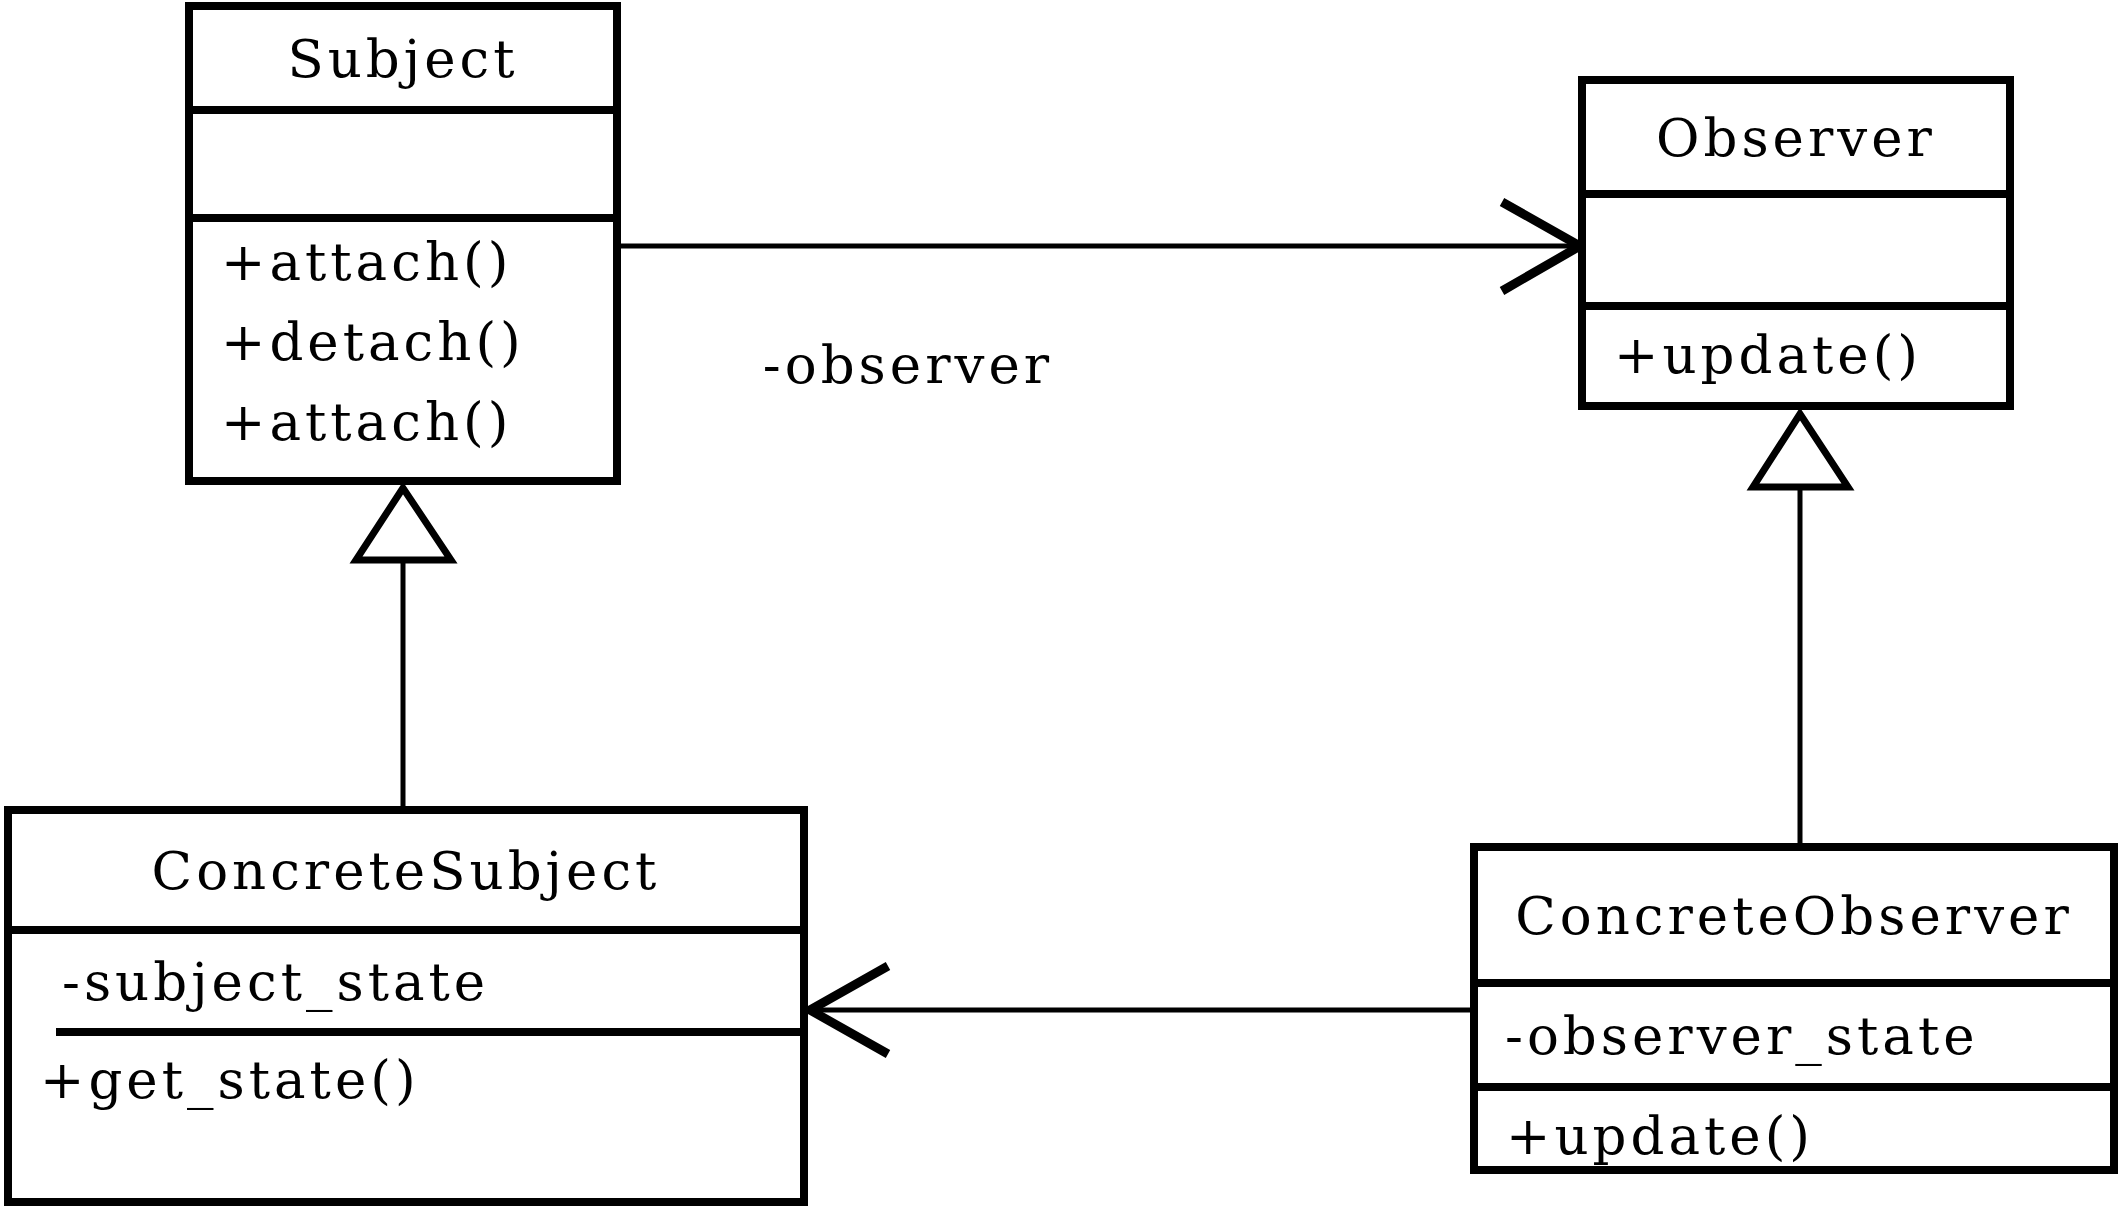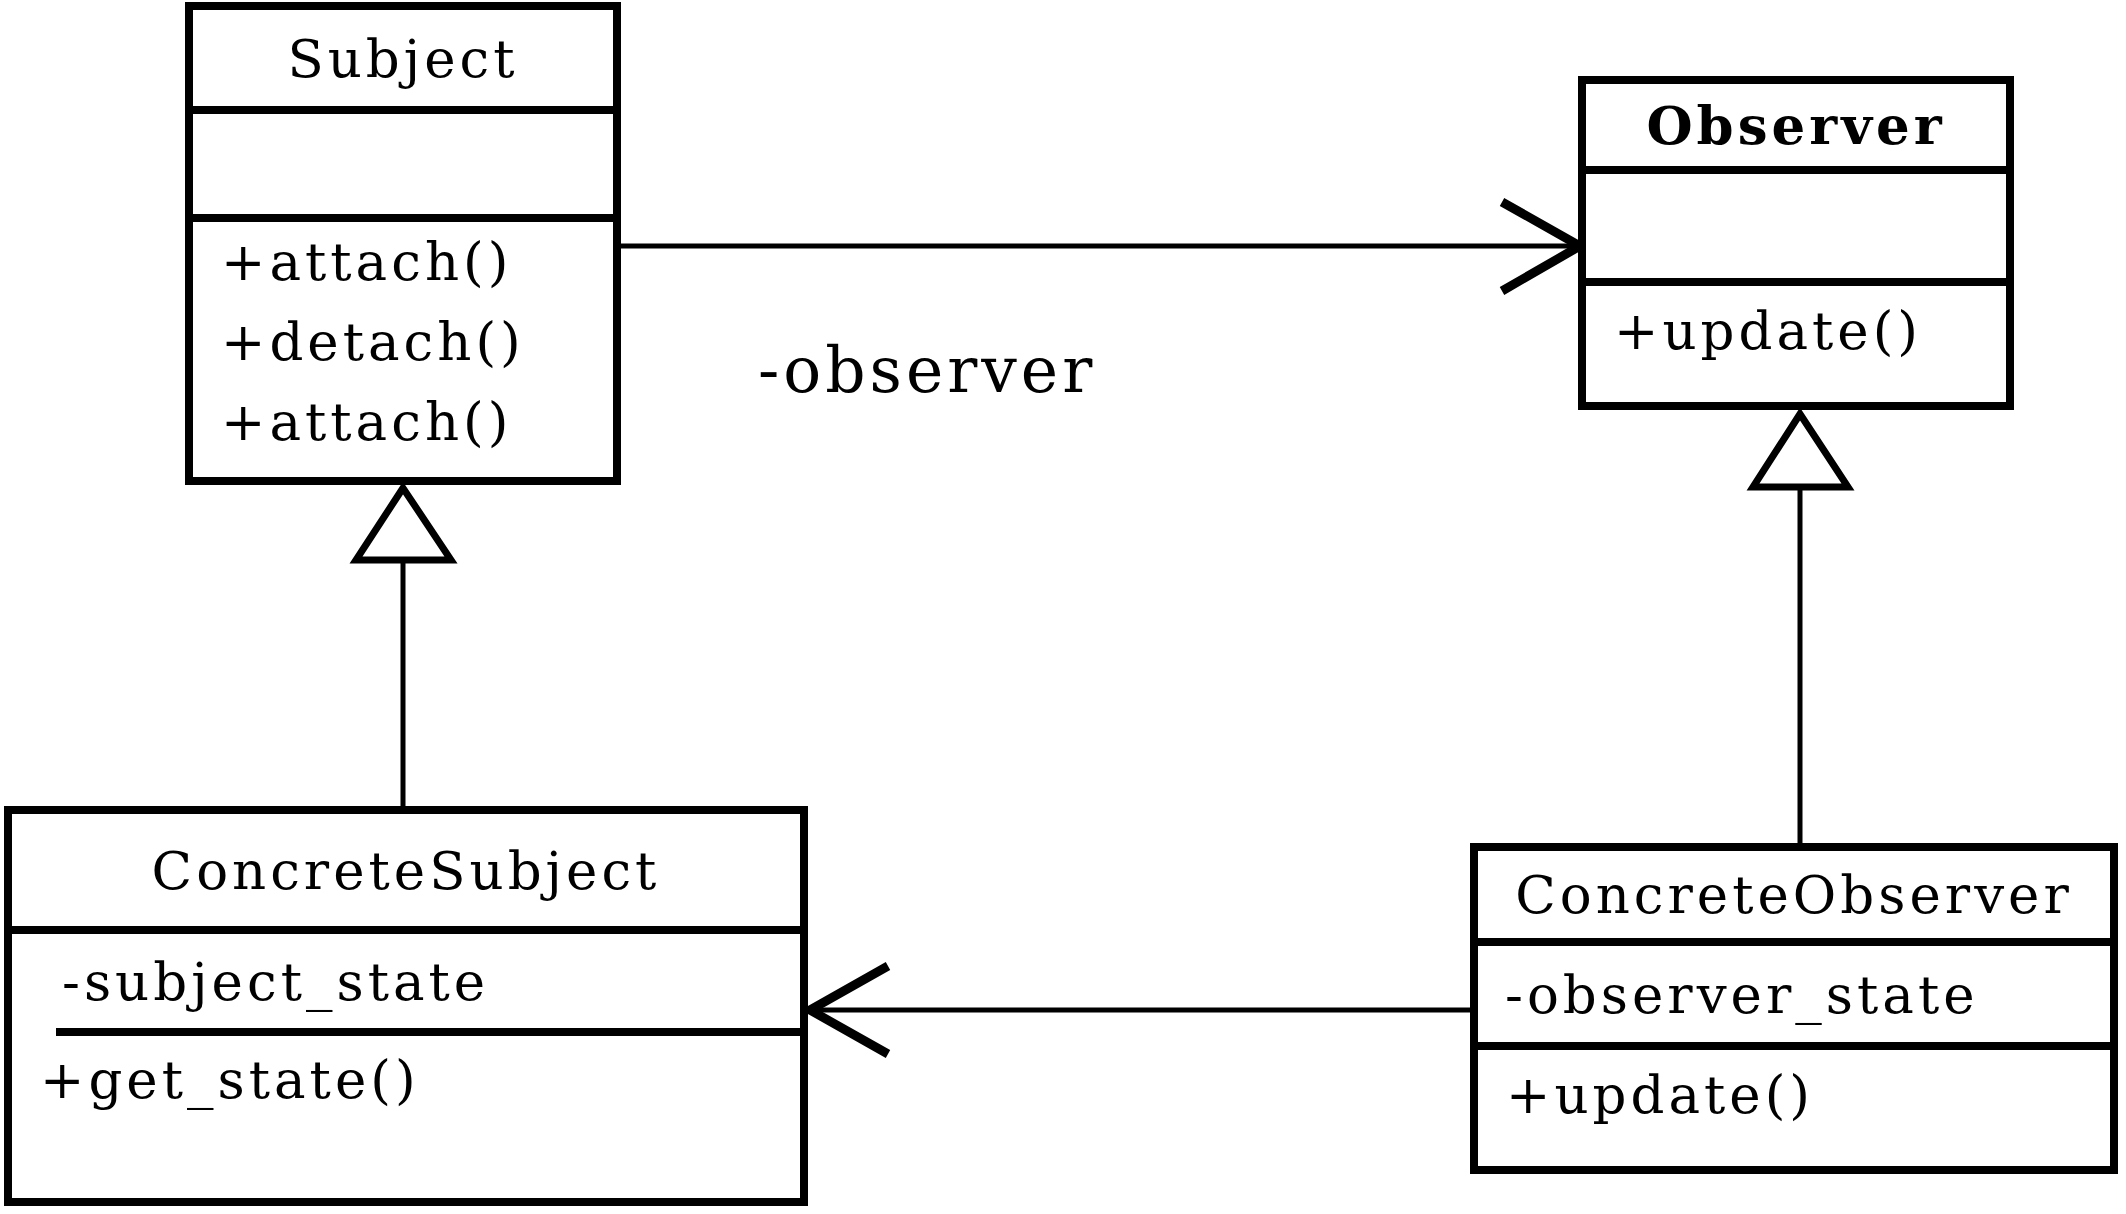--- a/index.html
+++ b/index.html
@@ -64,21 +64,21 @@
     padding-left: 28px;
   }
   .cs .methods .member {
     line-height: 82px;
   }
   .attrs .member {
     line-height: 1;
   }
   .assoc-label {
     position: absolute;
-    font-size: 63px;
+    font-size: 53px;
     letter-spacing: 4px;
     white-space: nowrap;
     text-align: center;
   }
 </style>
 </head>
 <body>
 
 <div class="canvas">
 
@@ -101,39 +101,39 @@
     <div class="compartment title" style="height:104px;">Subject</div>
     <div class="compartment attrs" style="height:108px;"></div>
     <div class="compartment methods">
       <div class="member">+attach()</div>
       <div class="member">+detach()</div>
       <div class="member">+attach()</div>
     </div>
   </div>
 
   <div class="uml-class" style="left:1578px; top:76px; width:436px; height:334px;">
-    <div class="compartment title" style="height:90px;font-weight:bold;">Observer</div>
+    <div class="compartment title" style="height:114px;">Observer</div>
     <div class="compartment attrs" style="height:112px;"></div>
     <div class="compartment methods" style="padding-top:5px;">
       <div class="member">+update()</div>
     </div>
   </div>
 
   <div class="uml-class cs" style="left:4px; top:806px; width:804px; height:400px;">
     <div class="compartment title" style="height:120px;">ConcreteSubject</div>
     <div class="compartment attrs" style="height:102px;margin-left:44px;">
       <div class="member">-subject_state</div>
     </div>
     <div class="compartment methods" style="padding-top:3px;border-radius:28px;">
       <div class="member">+get_state()</div>
     </div>
   </div>
 
   <div class="uml-class" style="left:1470px; top:843px; width:648px; height:331px;">
-    <div class="compartment title" style="height:95px;">ConcreteObserver</div>
+    <div class="compartment title" style="height:136px;">ConcreteObserver</div>
     <div class="compartment attrs" style="height:104px;padding-left:21px;">
       <div class="member">-observer_state</div>
     </div>
     <div class="compartment methods" style="padding-top:5px;">
       <div class="member">+update()</div>
     </div>
   </div>
 
   <div class="assoc-label" style="left:758px; top:334px; width:300px;">-observer</div>
 

